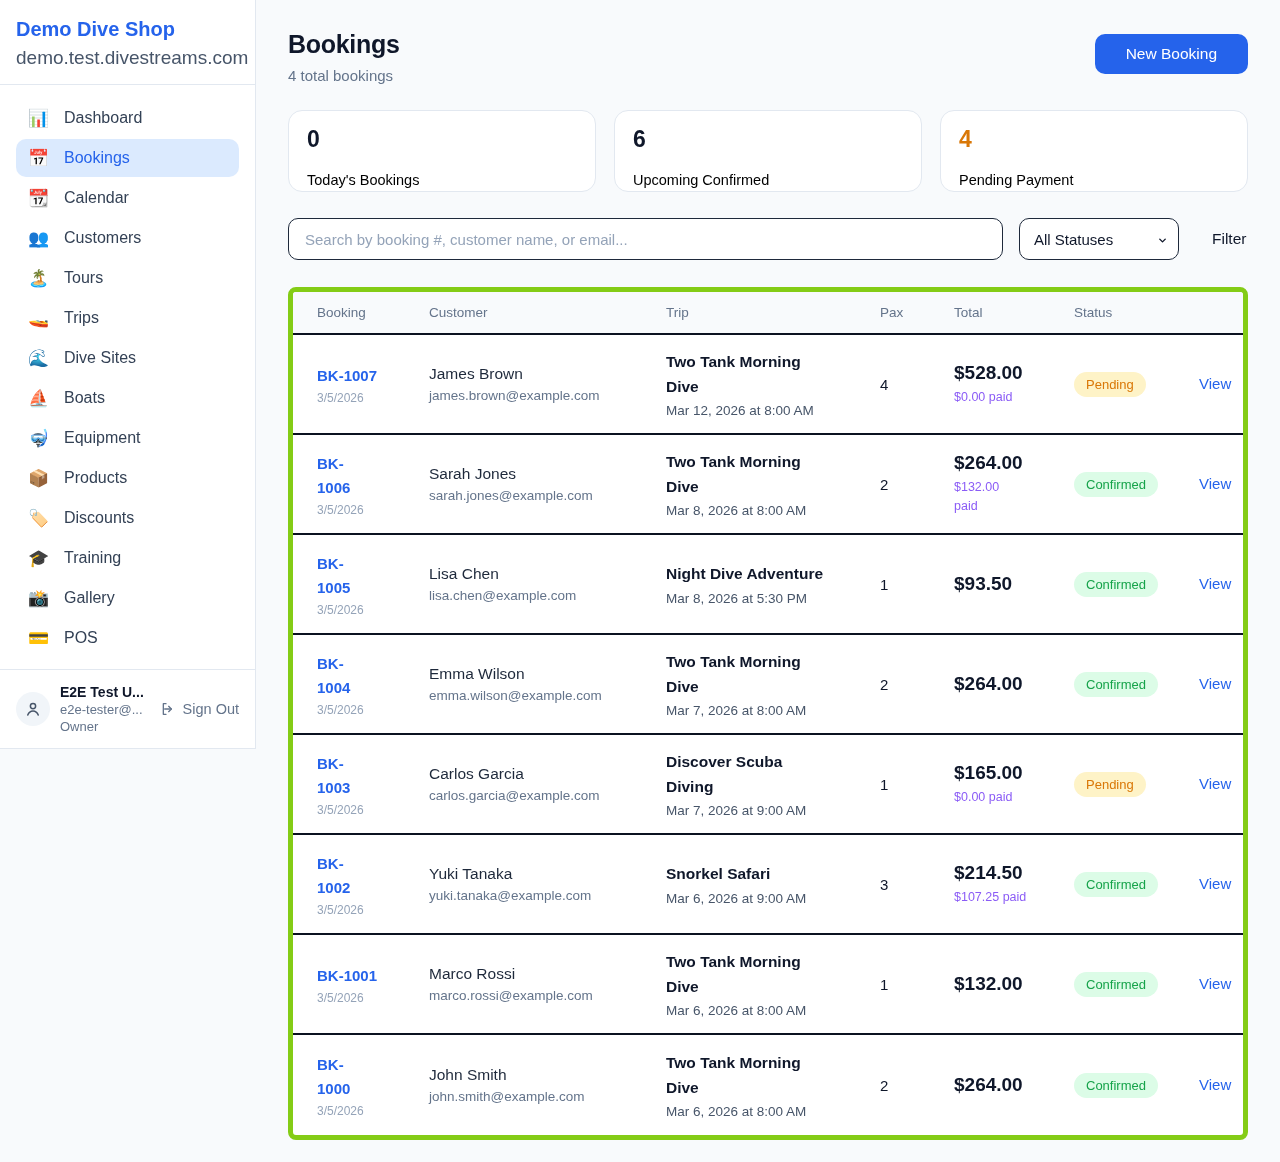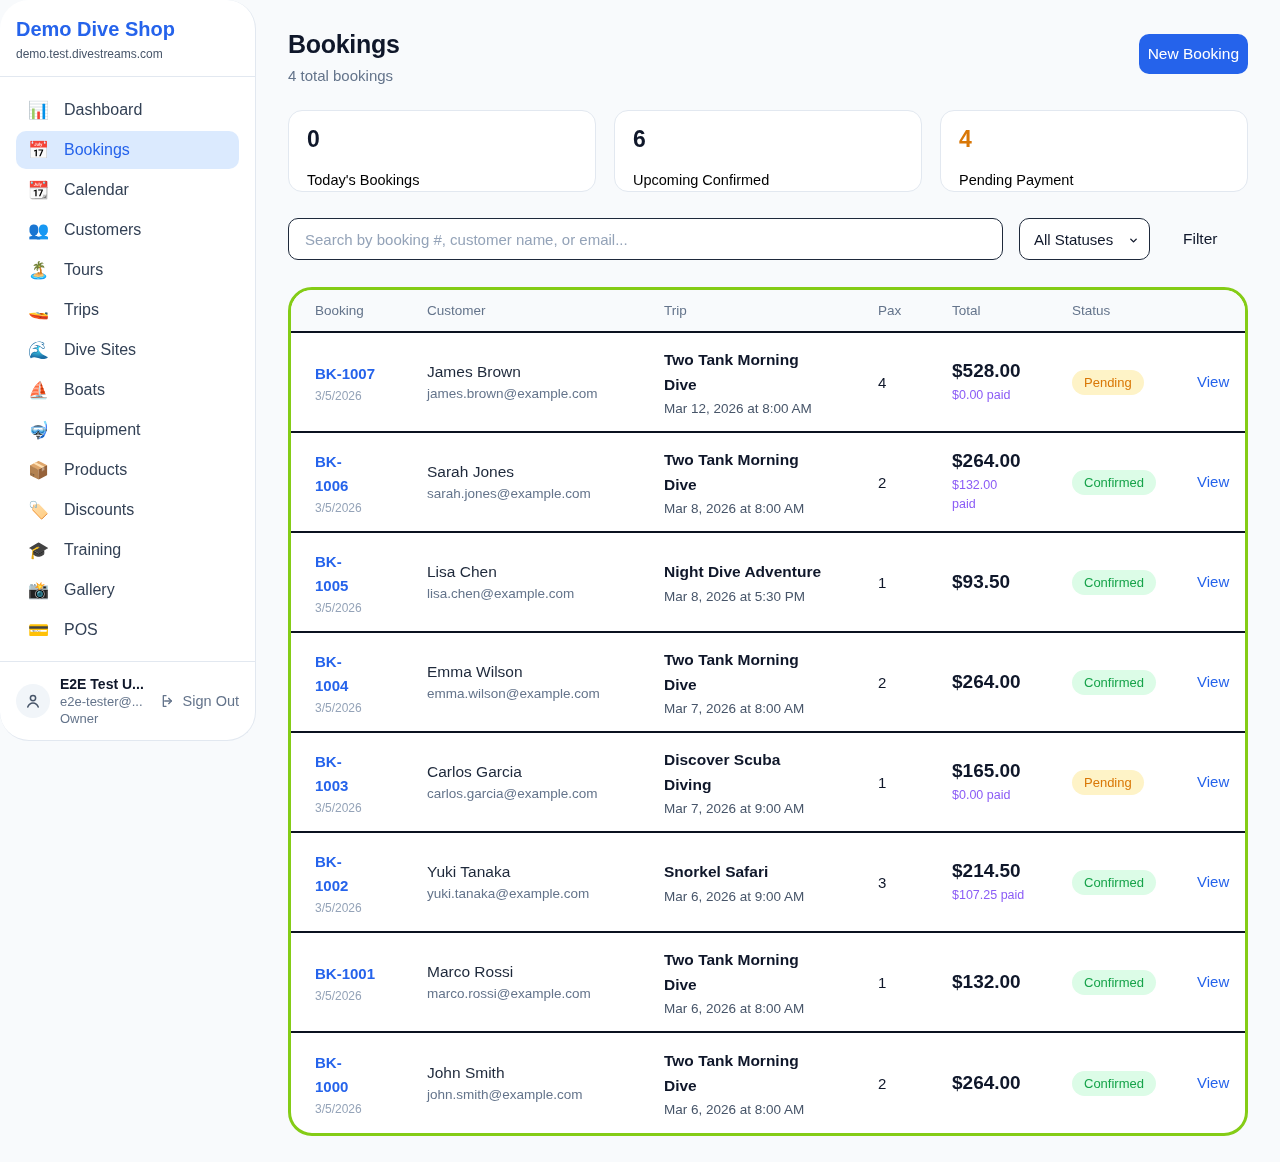--- a/index.html
+++ b/index.html
@@ -10,25 +10,24 @@
     font-family:"Liberation Sans","DejaVu Sans",sans-serif;
     color:#0f172a;
   }
   .app { display:flex; align-items:flex-start; }
 
   
   .sidebar {
     width:256px; background:#fff;
     border-right:1px solid #e2e8f0; border-bottom:1px solid #e2e8f0;
     flex:0 0 256px;
-    border-radius:29px;
   }
   .brand { padding:18px 16px 15px; border-bottom:1px solid #e2e8f0; }
   .brand-name { color:#2563eb; font-size:20px; font-weight:700; }
-  .brand-domain { color:#475569; font-size:12px; margin-top:6px; }
+  .brand-domain { color:#475569; font-size:19px; margin-top:6px; }
   .nav { padding:14px 16px 10px; }
   .nav-item {
     display:flex; align-items:center; gap:14px;
     padding:10px 12px; border-radius:10px;
     font-size:16px; color:#334155; cursor:pointer; margin-bottom:2px;
   }
   .nav-item.active { background:#dbeafe; color:#2563eb; font-weight:500; }
   .nav-icon { width:22px; font-size:17px; line-height:1; text-align:center; }
   .user-section {
     border-top:1px solid #e2e8f0; padding:14px 16px;
@@ -47,21 +46,21 @@
     font-family:inherit;
   }
 
   
   .main { flex:1; padding:30px 32px 32px; min-width:0; }
   .page-head { display:flex; justify-content:space-between; align-items:flex-start; margin-bottom:26px; }
   .page-title { font-size:25px; font-weight:700; color:#0f172a; letter-spacing:-0.3px; }
   .page-subtitle { font-size:15px; color:#64748b; margin-top:8px; }
   .btn-primary {
     background:#2563eb; color:#fff; border:none; border-radius:10px;
-    padding:11px 9px; font-size:15.5px; font-weight:500; cursor:pointer;
+    padding:11px 31px; font-size:15.5px; font-weight:500; cursor:pointer;
     font-family:inherit; margin-top:4px;
   }
 
   .stats { display:flex; gap:18px; margin-bottom:26px; }
   .stat-card {
     flex:1; background:#fff; border:1px solid #e2e8f0; border-radius:14px;
     padding:15px 18px; height:82px;
   }
   .stat-value { font-size:23px; font-weight:700; color:#0f172a; }
   .stat-label { font-size:14.5px; color:#000000; margin-top:19px; }
@@ -69,33 +68,33 @@
   .filter-row { display:flex; align-items:center; margin-bottom:27px; }
   .search-input {
     width:715px; height:42px; border:1.5px solid #1e293b; border-radius:10px;
     padding:0 16px; font-size:15px; color:#0f172a; background:#fff;
     font-family:inherit; outline:none;
   }
   .search-input::placeholder { color:#94a3b8; }
   .select-wrap { position:relative; margin-left:16px; }
   .status-select {
     appearance:none; -webkit-appearance:none;
-    width:131px; height:42px; border:1.5px solid #1e293b; border-radius:10px;
+    width:160px; height:42px; border:1.5px solid #1e293b; border-radius:10px;
     padding:0 30px 0 14px; font-size:15px; color:#0f172a; background:#fff;
     font-family:inherit; cursor:pointer; outline:none;
   }
   .select-chevron { position:absolute; right:11px; top:14px; pointer-events:none; color:#0f172a; }
   .filter-btn {
     background:none; border:none; font-size:15.5px; color:#0f172a;
     margin-left:33px; cursor:pointer; font-family:inherit;
   }
 
   
   .table-card {
-    background:#fff; border:3px solid #84cc16; border-radius:24px; overflow:hidden;
+    background:#fff; border:5px solid #84cc16; border-radius:8px; overflow:hidden;
   }
   .t-grid {
     display:grid;
     grid-template-columns:112px 237px 214px 74px 120px 125px 1fr;
     padding:0 24px; align-items:center;
   }
   .t-head {
     height:43px; background:#f8fafc; border-bottom:2px solid #0b1220;
     color:#64748b; font-size:13.5px;
   }

